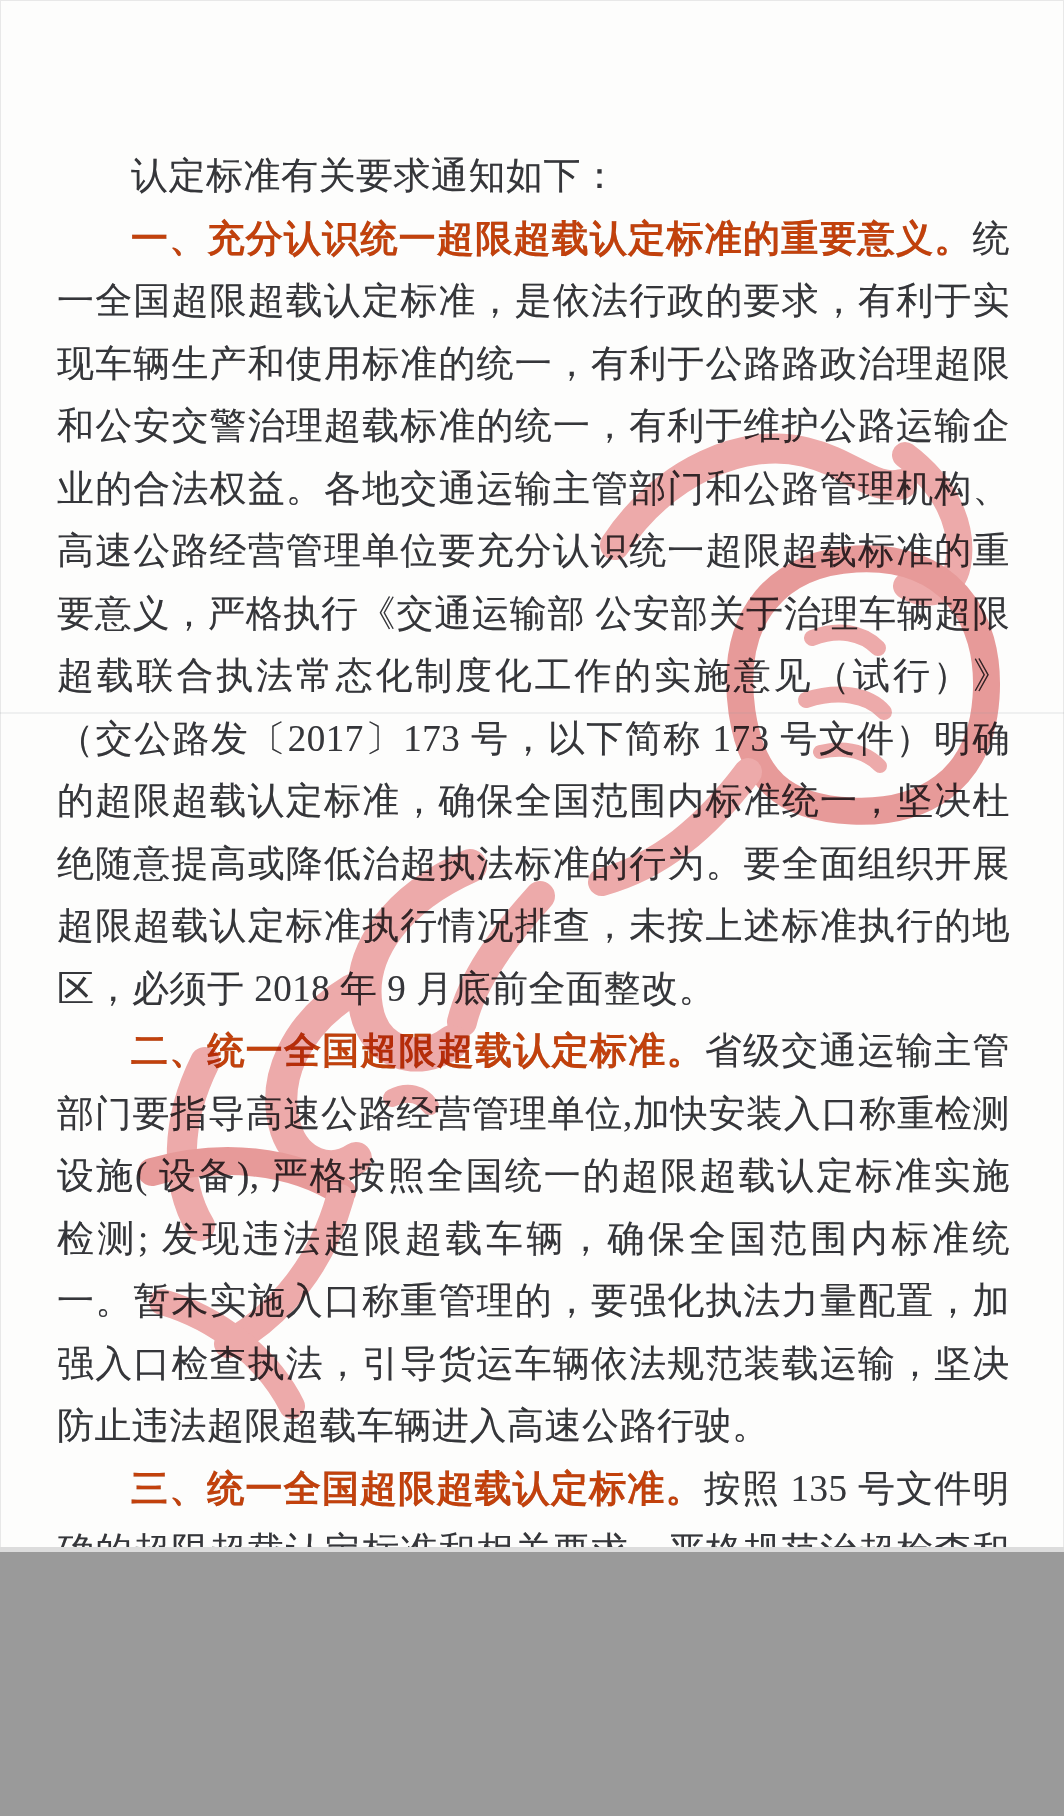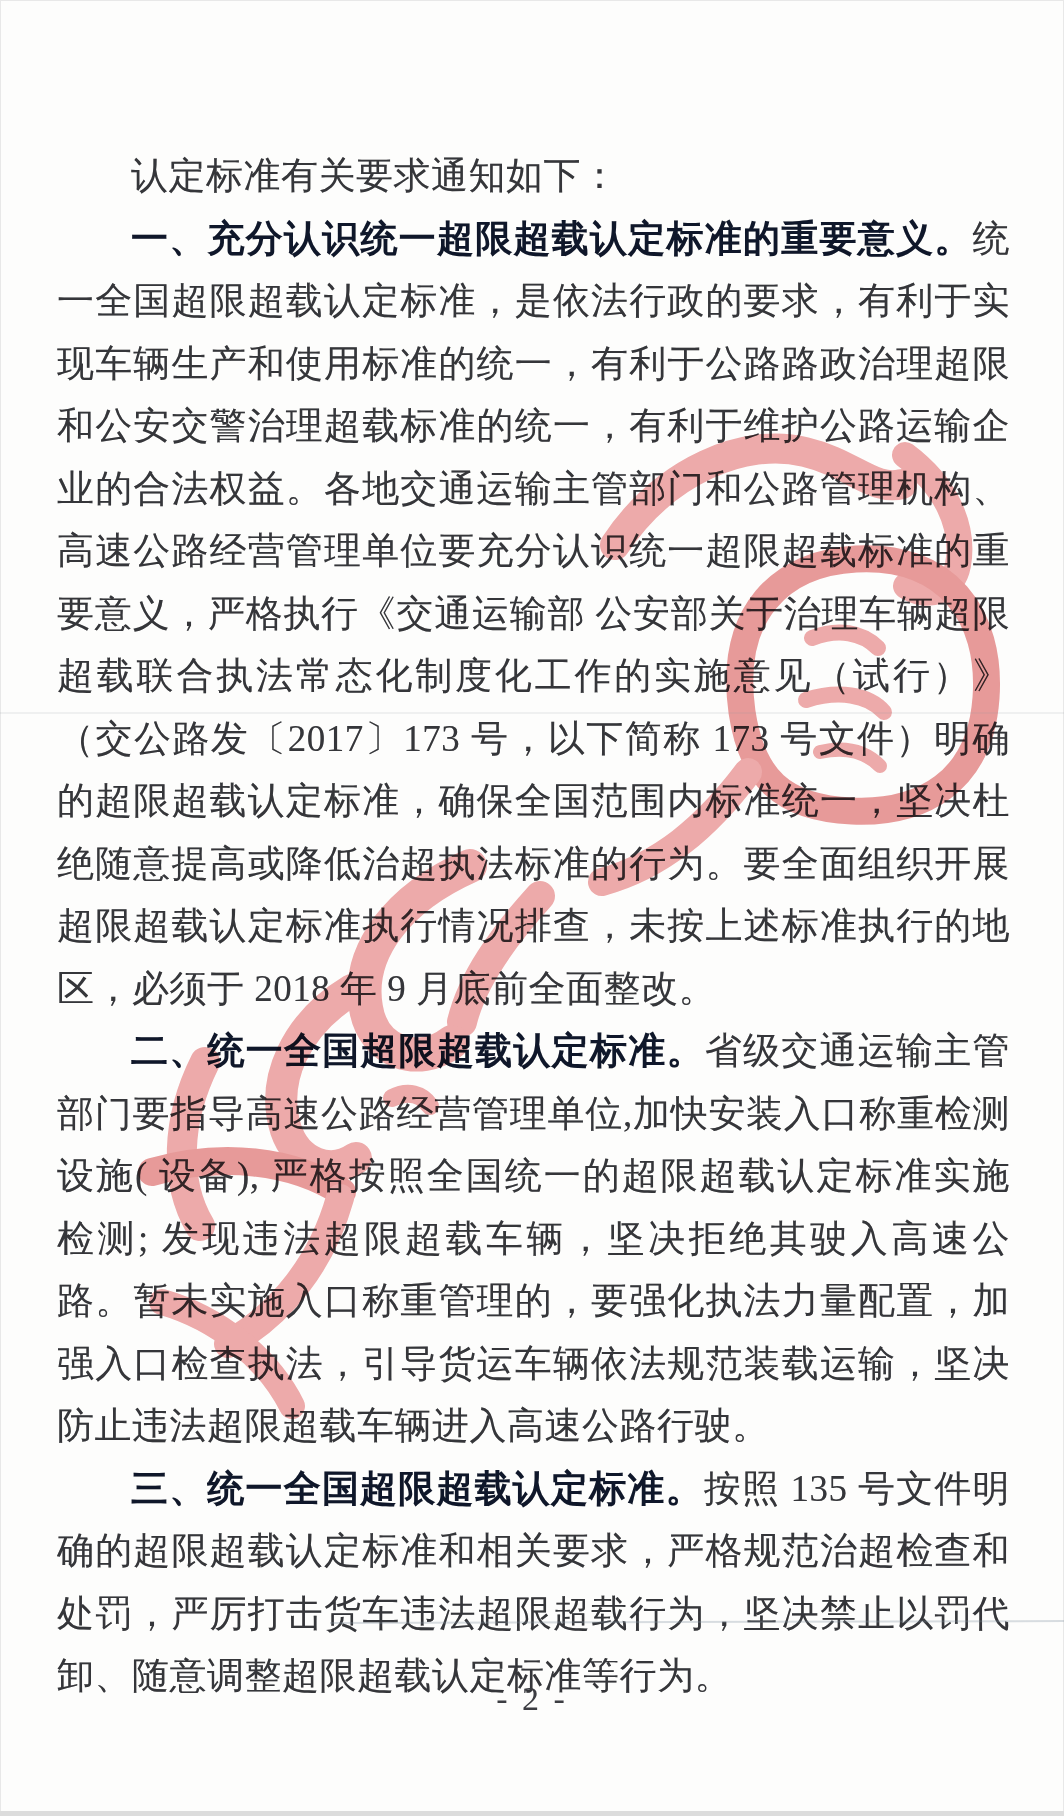--- a/index.html
+++ b/index.html
@@ -1,18 +1,18 @@
 <!DOCTYPE html>
 <html><head>
 <meta charset="utf-8">
 <style>
   html,body { margin:0; padding:0; background:#9a9a9a; }
   .page {
     position:relative;
-    width:1064px; height:1816px;
+    width:1064px; height:1552px;
     margin:0 auto;
     background:#fdfdfc;
     overflow:hidden;
     font-family:"Liberation Serif","DejaVu Serif",serif;
     box-shadow:inset 0 0 0 1px #e8e8e8;
   }
   .content {
     position:absolute;
     left:57px; right:54px; top:145px;
   }
@@ -23,21 +23,21 @@
     line-height:62.5px;
     letter-spacing:0.5px;
     color:#35363a;
     text-align:justify;
     word-break:break-all;
     text-shadow:0 0 0.6px rgba(60,60,60,0.35);
   }
   .lead {
     font-family:Liberation Serif, serif;
     font-weight:700;
-    color:#0f172a;
+    color:#c2410c;
   }
   .watermark {
     position:absolute;
     left:0; top:0;
     width:1064px; height:1816px;
     mix-blend-mode:multiply;
     opacity:0.85;
     pointer-events:none;
   }
   .seam {
@@ -70,21 +70,21 @@
 </head>
 <body>
 
 <div class="page">
 
   <div class="content">
     <p class="para"><span>认定标准有关要求通知如下：</span></p>
 
     <p class="para"><strong class="lead">一、充分认识统一超限超载认定标准的重要意义。</strong><span>统一全国超限超载认定标准，是依法行政的要求，有利于实现车辆生产和使用标准的统一，有利于公路路政治理超限和公安交警治理超载标准的统一，有利于维护公路运输企业的合法权益。各地交通运输主管部门和公路管理机构、高速公路经营管理单位要充分认识统一超限超载标准的重要意义，严格执行《交通运输部 公安部关于治理车辆超限超载联合执法常态化制度化工作的实施意见（试行）》（交公路发〔2017〕173 号，以下简称 173 号文件）明确的超限超载认定标准，确保全国范围内标准统一，坚决杜绝随意提高或降低治超执法标准的行为。要全面组织开展超限超载认定标准执行情况排查，未按上述标准执行的地区，必须于 2018 年 9 月底前全面整改。</span></p>
 
-    <p class="para"><strong class="lead">二、统一全国超限超载认定标准。</strong><span>省级交通运输主管部门要指导高速公路经营管理单位,加快安装入口称重检测设施( 设备), 严格按照全国统一的超限超载认定标准实施检测; 发现违法超限超载车辆，坚决拒绝其驶入高速公路。暂未实施入口称重管理的，要强化执法力量配置，加强入口检查执法，引导货运车辆依法规范装载运输，坚决防止违法超限超载车辆进入高速公路行驶。</span></p>
+    <p class="para"><strong class="lead">二、统一全国超限超载认定标准。</strong><span>省级交通运输主管部门要指导高速公路经营管理单位,加快安装入口称重检测设施( 设备), 严格按照全国统一的超限超载认定标准实施检测; 发现违法超限超载车辆，确保全国范围内标准统一。暂未实施入口称重管理的，要强化执法力量配置，加强入口检查执法，引导货运车辆依法规范装载运输，坚决防止违法超限超载车辆进入高速公路行驶。</span></p>
 
     <p class="para"><strong class="lead">三、统一全国超限超载认定标准。</strong><span>按照 135 号文件明确的超限超载认定标准和相关要求，严格规范治超检查和处罚，严厉打击货车违法超限超载行为，坚决禁止以罚代卸、随意调整超限超载认定标准等行为。</span></p>
   </div>
 
   <svg class="watermark" viewBox="0 0 1064 1816" xmlns="http://www.w3.org/2000/svg" aria-hidden="true">
     <g fill="none" stroke-linecap="round" stroke-linejoin="round" stroke="#ec9d9d">
 
       <path d="M 615 545 C 665 470 745 437 805 452 C 852 463 874 492 902 484" stroke-width="30"></path>
       <path d="M 905 455 C 945 485 965 525 958 565 C 953 592 928 600 906 586" stroke-width="26"></path>
 

